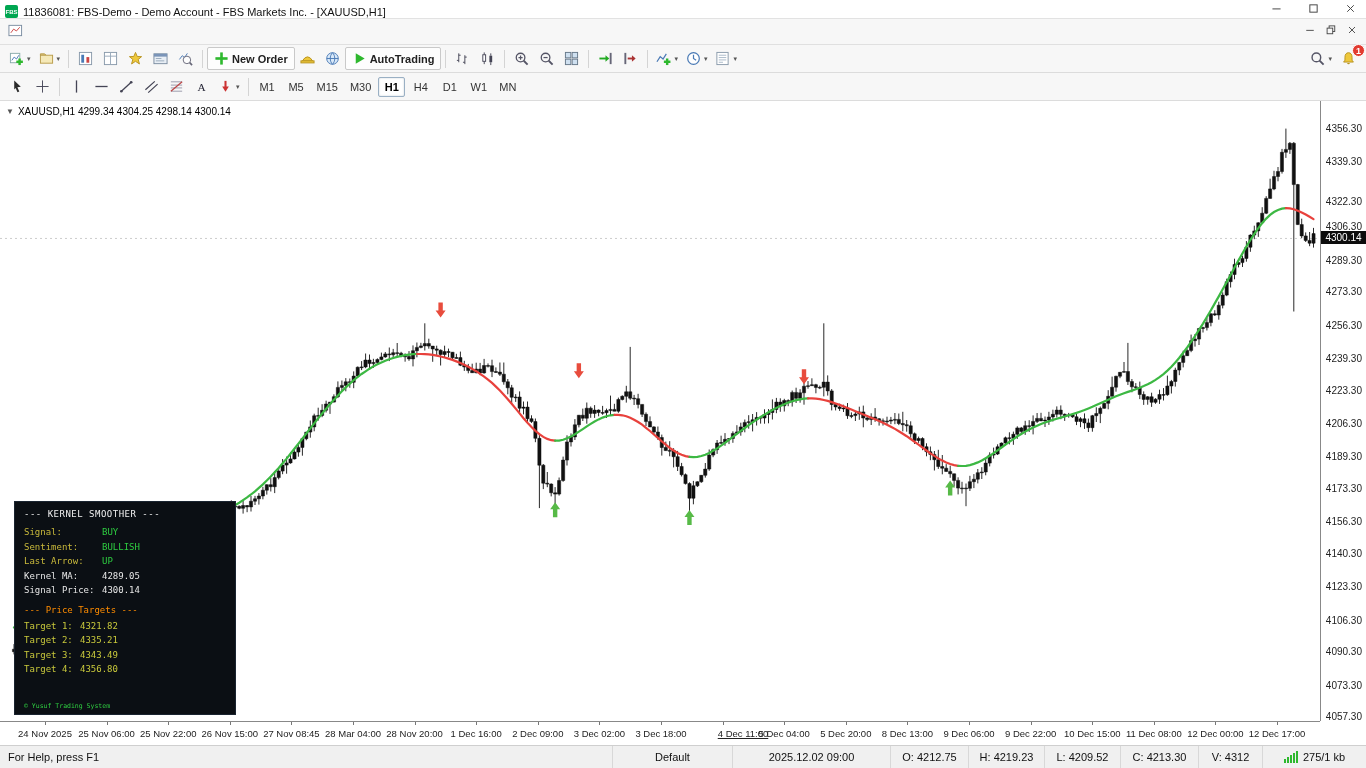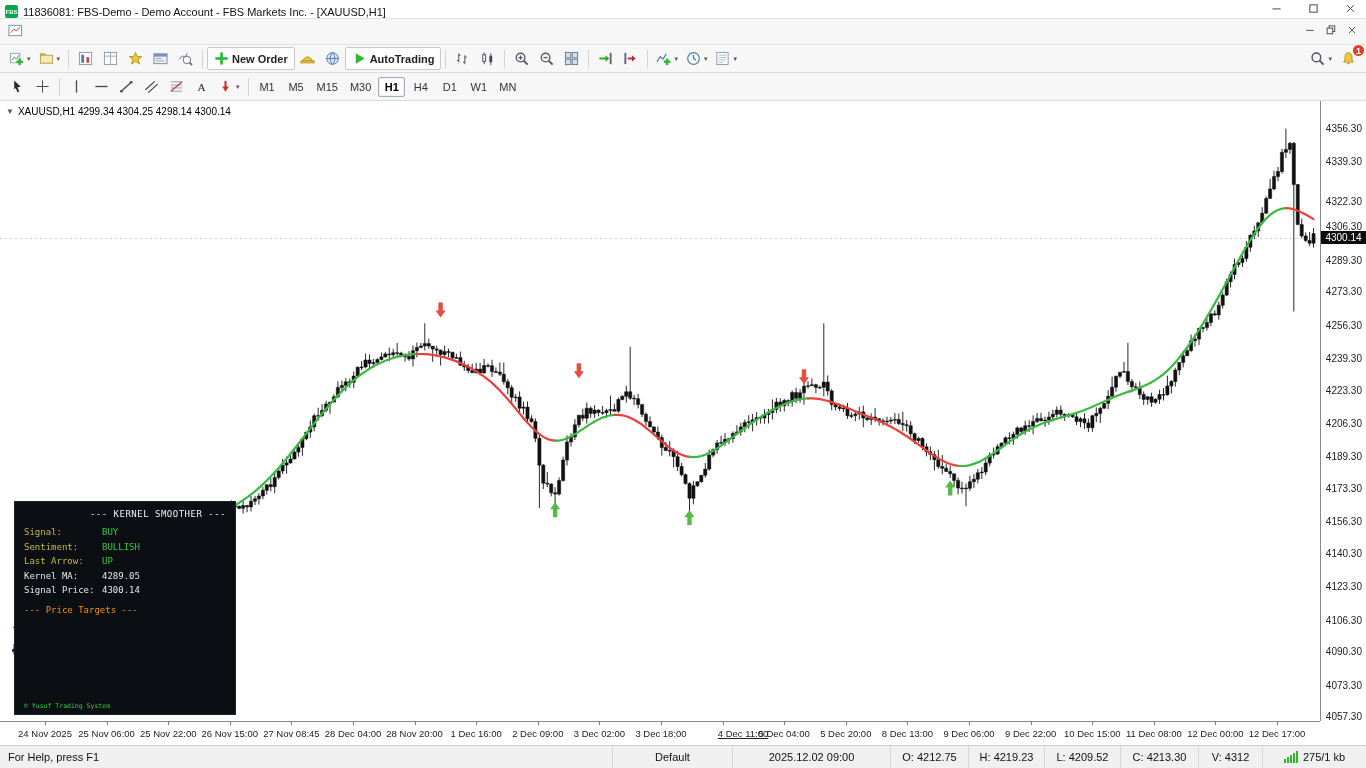--- a/index.html
+++ b/index.html
@@ -457,21 +457,21 @@
         <path d="M555.15 401.23545150501707 L550.15 408.23545150501707 L552.9499999999999 408.23545150501707 L552.9499999999999 416.23545150501707 L557.35 416.23545150501707 L557.35 408.23545150501707 L560.15 408.23545150501707 Z" fill="#57ba47"></path>
         <path d="M689.45 409.10167224080305 L684.45 416.10167224080305 L687.25 416.10167224080305 L687.25 424.10167224080305 L691.6500000000001 424.10167224080305 L691.6500000000001 416.10167224080305 L694.45 416.10167224080305 Z" fill="#57ba47"></path>
         <path d="M950.1500000000001 379.6033444816057 L945.1500000000001 386.6033444816057 L947.95 386.6033444816057 L947.95 394.6033444816057 L952.3500000000001 394.6033444816057 L952.3500000000001 386.6033444816057 L955.1500000000001 386.6033444816057 Z" fill="#57ba47"></path>
       </svg>
     <div class="symbol-label">
       <span class="one-click">▼</span>
       <span>XAUUSD,H1 4299.34 4304.25 4298.14 4300.14</span>
     </div>
 
     <div class="kernel-panel">
-      <div class="k-title" id="kernel-title" style="color: rgb(240, 240, 240); text-align: right;">--- KERNEL SMOOTHER ---</div>
+      <div class="k-title" id="kernel-title" style="color: rgb(240, 240, 240);">--- KERNEL SMOOTHER ---</div>
       <div id="kernel-rows">
           <div class="k-row">
             <span class="k-label" style="color: rgb(201, 185, 59);">Signal:</span>
             <span style="color: rgb(46, 204, 64);">BUY</span>
           </div>
           <div class="k-row">
             <span class="k-label" style="color: rgb(201, 185, 59);">Sentiment:</span>
             <span style="color: rgb(46, 204, 64);">BULLISH</span>
           </div>
           <div class="k-row">
@@ -481,20 +481,38 @@
           <div class="k-row">
             <span class="k-label" style="color: rgb(230, 230, 230);">Kernel MA:</span>
             <span style="color: rgb(230, 230, 230);">4289.05</span>
           </div>
           <div class="k-row">
             <span class="k-label" style="color: rgb(230, 230, 230);">Signal Price:</span>
             <span style="color: rgb(230, 230, 230);">4300.14</span>
           </div>
         </div>
       <div class="k-targets-title" id="targets-title" style="color: rgb(255, 140, 0);">--- Price Targets ---</div>
+      <div id="kernel-targets">
+          <div class="k-row" style="color: rgb(201, 201, 59);">
+            <span class="k-tlabel">Target 1:</span>
+            <span>4321.82</span>
+          </div>
+          <div class="k-row" style="color: rgb(201, 201, 59);">
+            <span class="k-tlabel">Target 2:</span>
+            <span>4335.21</span>
+          </div>
+          <div class="k-row" style="color: rgb(201, 201, 59);">
+            <span class="k-tlabel">Target 3:</span>
+            <span>4343.49</span>
+          </div>
+          <div class="k-row" style="color: rgb(201, 201, 59);">
+            <span class="k-tlabel">Target 4:</span>
+            <span>4356.80</span>
+          </div>
+        </div>
       <div class="k-footer" id="kernel-footer" style="color: rgb(46, 204, 64);">© Yusuf Trading System</div>
     </div>
 
     <div class="price-axis" id="price-axis">
       <div class="price-badge" id="price-badge" style="top: 130.442px;">4300.14</div>
     <div class="price-label" style="top: 27px;">4356.30</div>
         <div class="price-label" style="top: 60.4314px;">4339.30</div>
         <div class="price-label" style="top: 100px;">4322.30</div>
         <div class="price-label" style="top: 125.328px;">4306.30</div>
         <div class="price-label" style="top: 158.759px;">4289.30</div>
@@ -517,21 +535,21 @@
         <div class="time-label" style="left: 45px;">24 Nov 2025</div>
         <div class="time-tick" style="left: 45px;"></div>
         <div class="time-label" style="left: 106.6px;">25 Nov 06:00</div>
         <div class="time-tick" style="left: 106.6px;"></div>
         <div class="time-label" style="left: 168.2px;">25 Nov 22:00</div>
         <div class="time-tick" style="left: 168.2px;"></div>
         <div class="time-label" style="left: 229.8px;">26 Nov 15:00</div>
         <div class="time-tick" style="left: 229.8px;"></div>
         <div class="time-label" style="left: 291.4px;">27 Nov 08:45</div>
         <div class="time-tick" style="left: 291.4px;"></div>
-        <div class="time-label" style="left: 353px;">28 Dec 04:00</div>
+        <div class="time-label" style="left: 353px;">28 Mar 04:00</div>
         <div class="time-tick" style="left: 353px;"></div>
         <div class="time-label" style="left: 414.6px;">28 Nov 20:00</div>
         <div class="time-tick" style="left: 414.6px;"></div>
         <div class="time-label" style="left: 476.2px;">1 Dec 16:00</div>
         <div class="time-tick" style="left: 476.2px;"></div>
         <div class="time-label" style="left: 537.8px;">2 Dec 09:00</div>
         <div class="time-tick" style="left: 537.8px;"></div>
         <div class="time-label" style="left: 599.4px;">3 Dec 02:00</div>
         <div class="time-tick" style="left: 599.4px;"></div>
         <div class="time-label" style="left: 661px;">3 Dec 18:00</div>

